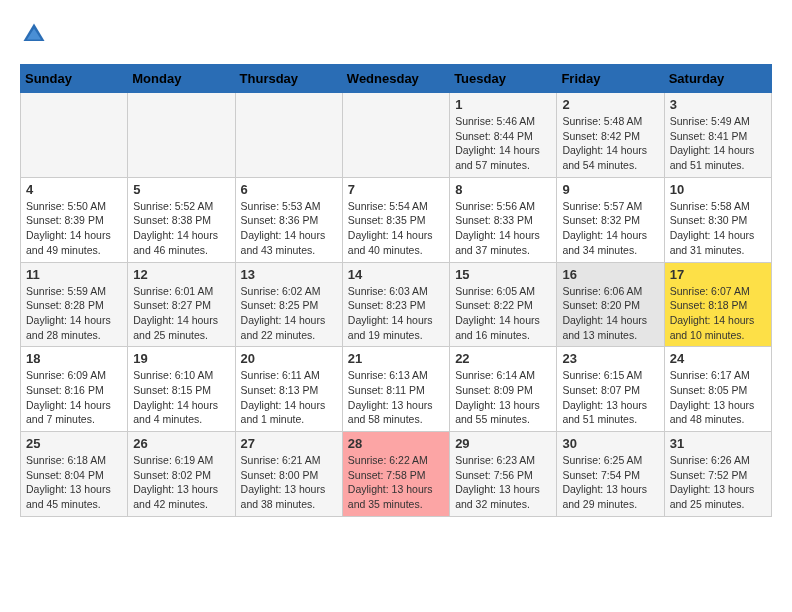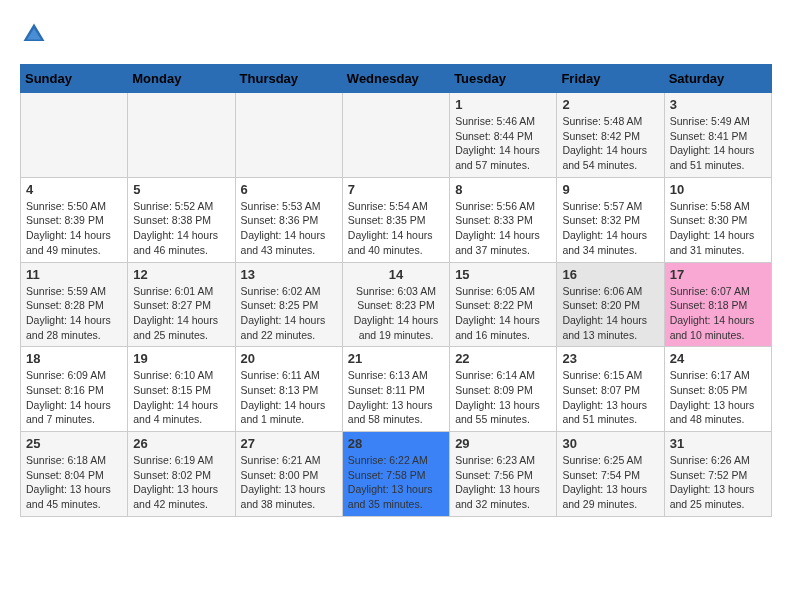--- a/index.html
+++ b/index.html
@@ -177,33 +177,33 @@
           <div class="day-info">Sunrise: 5:59 AM<br>Sunset: 8:28 PM<br>Daylight: 14 hours<br>and 28 minutes.</div>
         </td>
         <td style="background: rgb(245, 245, 245);">
           <span class="day-num">12</span>
           <div class="day-info">Sunrise: 6:01 AM<br>Sunset: 8:27 PM<br>Daylight: 14 hours<br>and 25 minutes.</div>
         </td>
         <td style="background: rgb(245, 245, 245);">
           <span class="day-num">13</span>
           <div class="day-info">Sunrise: 6:02 AM<br>Sunset: 8:25 PM<br>Daylight: 14 hours<br>and 22 minutes.</div>
         </td>
-        <td style="background: rgb(245, 245, 245); text-align: center;">
+        <td style="background: rgb(245, 245, 245);">
           <span class="day-num">14</span>
           <div class="day-info">Sunrise: 6:03 AM<br>Sunset: 8:23 PM<br>Daylight: 14 hours<br>and 19 minutes.</div>
         </td>
         <td style="background: rgb(245, 245, 245);">
           <span class="day-num">15</span>
           <div class="day-info">Sunrise: 6:05 AM<br>Sunset: 8:22 PM<br>Daylight: 14 hours<br>and 16 minutes.</div>
         </td>
         <td style="background: #e5e5e5;">
           <span class="day-num">16</span>
           <div class="day-info">Sunrise: 6:06 AM<br>Sunset: 8:20 PM<br>Daylight: 14 hours<br>and 13 minutes.</div>
         </td>
-        <td style="background: #f9a8d4;">
+        <td style="background: #fde047;">
           <span class="day-num">17</span>
           <div class="day-info">Sunrise: 6:07 AM<br>Sunset: 8:18 PM<br>Daylight: 14 hours<br>and 10 minutes.</div>
         </td>
       </tr>
       <tr>
         <td style="background: rgb(255, 255, 255);">
           <span class="day-num">18</span>
           <div class="day-info">Sunrise: 6:09 AM<br>Sunset: 8:16 PM<br>Daylight: 14 hours<br>and 7 minutes.</div>
         </td>
         <td style="background: rgb(255, 255, 255);">
@@ -237,21 +237,21 @@
           <div class="day-info">Sunrise: 6:18 AM<br>Sunset: 8:04 PM<br>Daylight: 13 hours<br>and 45 minutes.</div>
         </td>
         <td style="background: rgb(245, 245, 245);">
           <span class="day-num">26</span>
           <div class="day-info">Sunrise: 6:19 AM<br>Sunset: 8:02 PM<br>Daylight: 13 hours<br>and 42 minutes.</div>
         </td>
         <td style="background: rgb(245, 245, 245);">
           <span class="day-num">27</span>
           <div class="day-info">Sunrise: 6:21 AM<br>Sunset: 8:00 PM<br>Daylight: 13 hours<br>and 38 minutes.</div>
         </td>
-        <td style="background: #3b82f6;">
+        <td style="background: #fca5a5;">
           <span class="day-num">28</span>
           <div class="day-info">Sunrise: 6:22 AM<br>Sunset: 7:58 PM<br>Daylight: 13 hours<br>and 35 minutes.</div>
         </td>
         <td style="background: rgb(245, 245, 245);">
           <span class="day-num">29</span>
           <div class="day-info">Sunrise: 6:23 AM<br>Sunset: 7:56 PM<br>Daylight: 13 hours<br>and 32 minutes.</div>
         </td>
         <td style="background: rgb(245, 245, 245);">
           <span class="day-num">30</span>
           <div class="day-info">Sunrise: 6:25 AM<br>Sunset: 7:54 PM<br>Daylight: 13 hours<br>and 29 minutes.</div>

